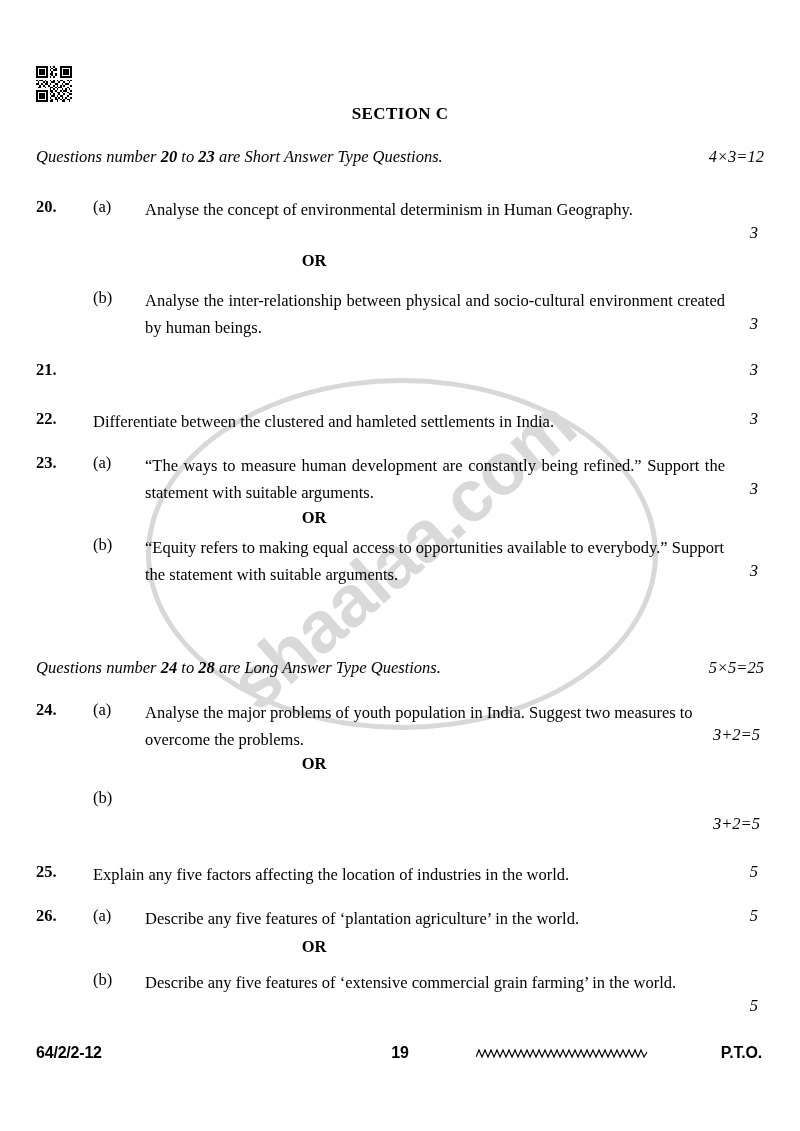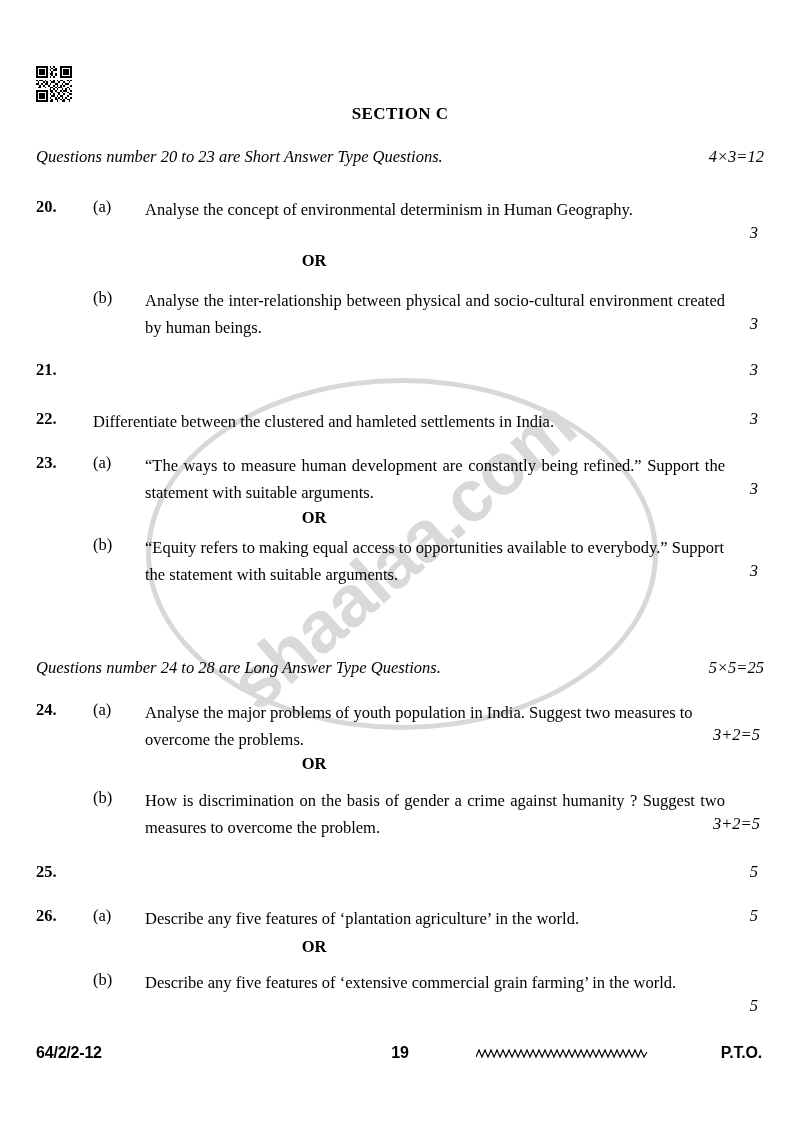--- a/index.html
+++ b/index.html
@@ -78,21 +78,21 @@
 
   
   .instruction {
     position: absolute;
     left: 36px;
     width: 728px;
     font-style: italic;
     font-size: 16.5px;
   }
   .instruction .ins-text { display: inline; }
-  .instruction b { font-weight: 400; font-style: italic; }
+  .instruction b { font-weight: 700; font-style: italic; }
   .instruction .ins-marks {
     position: absolute;
     right: 0;
     top: 0;
     font-style: italic;
     font-weight: 400;
     white-space: nowrap;
   }
 
   
@@ -342,26 +342,26 @@
 
   <div class="q-block" style="top:700px;">
     <span class="q-num">24.</span>
     <span class="q-sub">(a)</span>
     <div class="q-body">Analyse the major problems of youth population in India. Suggest two measures to overcome the problems.</div>
     <span class="q-marks wide" style="top:25px;">3+2=5</span>
   </div>
   <div class="or-label" style="top:754px; left:36px;">OR</div>
   <div class="q-block" style="top:788px;">
     <span class="q-sub">(b)</span>
-    <div class="q-body justify">How is discrimination on the basis of gender a crime against humanity ? Suggest two measures to overcome the problem.</div>
     <span class="q-marks wide" style="top:26px;">3+2=5</span>
   </div>
 
   <div class="q-block" style="top:862px;">
     <span class="q-num">25.</span>
+    <div class="q-body nosub">Explain any five factors affecting the location of industries in the world.</div>
     <span class="q-marks" style="top:0px;">5</span>
   </div>
 
   <div class="q-block" style="top:906px;">
     <span class="q-num">26.</span>
     <span class="q-sub">(a)</span>
     <div class="q-body">Describe any five features of ‘plantation agriculture’ in the world.</div>
     <span class="q-marks" style="top:0px;">5</span>
   </div>
   <div class="or-label" style="top:937px; left:36px;">OR</div>

